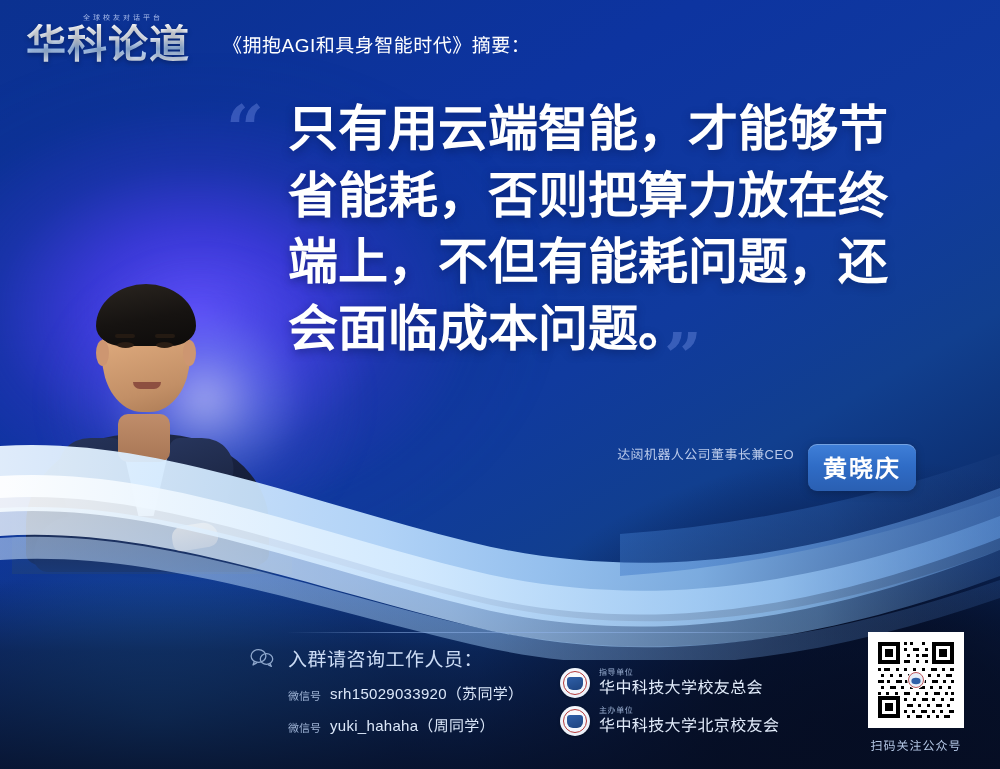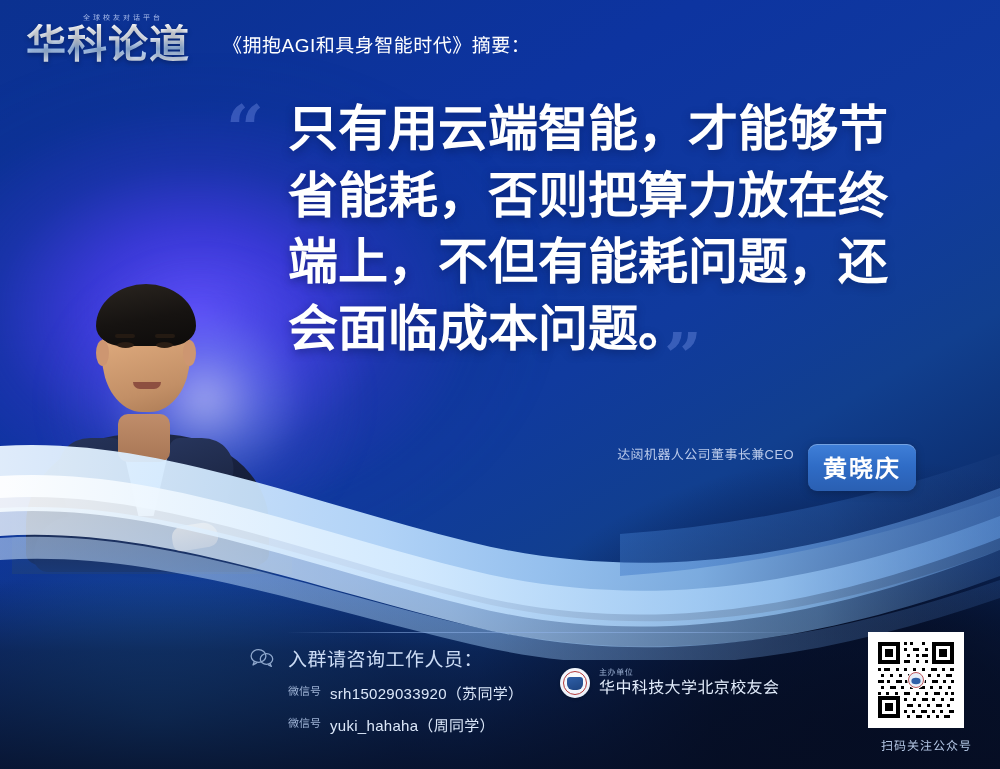--- a/index.html
+++ b/index.html
@@ -295,21 +295,21 @@
   .wechat-icon { width: 25px; height: 19px; position: relative; flex: none; }
   .footer-head-label {
     font-size: 19px;
     color: #ccdcf5;
     letter-spacing: 0.5px;
     white-space: nowrap;
   }
   .contacts { margin-top: 11px; }
   .contact-row {
     display: flex;
-    align-items: flex-start;
+    align-items: flex-end;
     gap: 9px;
     margin-bottom: 11px;
     padding-left: 38px;
   }
   .contact-label {
     font-size: 11px;
     color: #9fb4d6;
     white-space: nowrap;
   }
   .contact-value {
@@ -367,21 +367,21 @@
     display: block;
   }
 
   
   .qr-block {
     position: absolute;
     right: 28px;
     top: 632px;
     width: 112px;
     z-index: 26;
-    text-align: right;
+    text-align: center;
   }
   .qr-code {
     width: 96px; height: 96px;
     background: #ffffff;
     padding: 6px;
     box-sizing: border-box;
     margin: 0 auto;
     position: relative;
   }
   .qr-caption {
@@ -500,20 +500,29 @@
         <span class="contact-value">srh15029033920（苏同学）</span>
       </div>
       <div class="contact-row">
         <span class="contact-label">微信号</span>
         <span class="contact-value">yuki_hahaha（周同学）</span>
       </div>
     </div>
   </div>
 
   <div class="orgs">
+    <div class="org-row">
+      <span class="org-seal">
+          <span class="org-seal-inner"></span>
+        </span>
+      <span class="org-text">
+        <span class="org-kicker">指导单位</span>
+        <span class="org-name">华中科技大学校友总会</span>
+      </span>
+    </div>
     <div class="org-row">
       <span class="org-seal">
           <span class="org-seal-inner"></span>
         </span>
       <span class="org-text">
         <span class="org-kicker">主办单位</span>
         <span class="org-name">华中科技大学北京校友会</span>
       </span>
     </div>
   </div>

